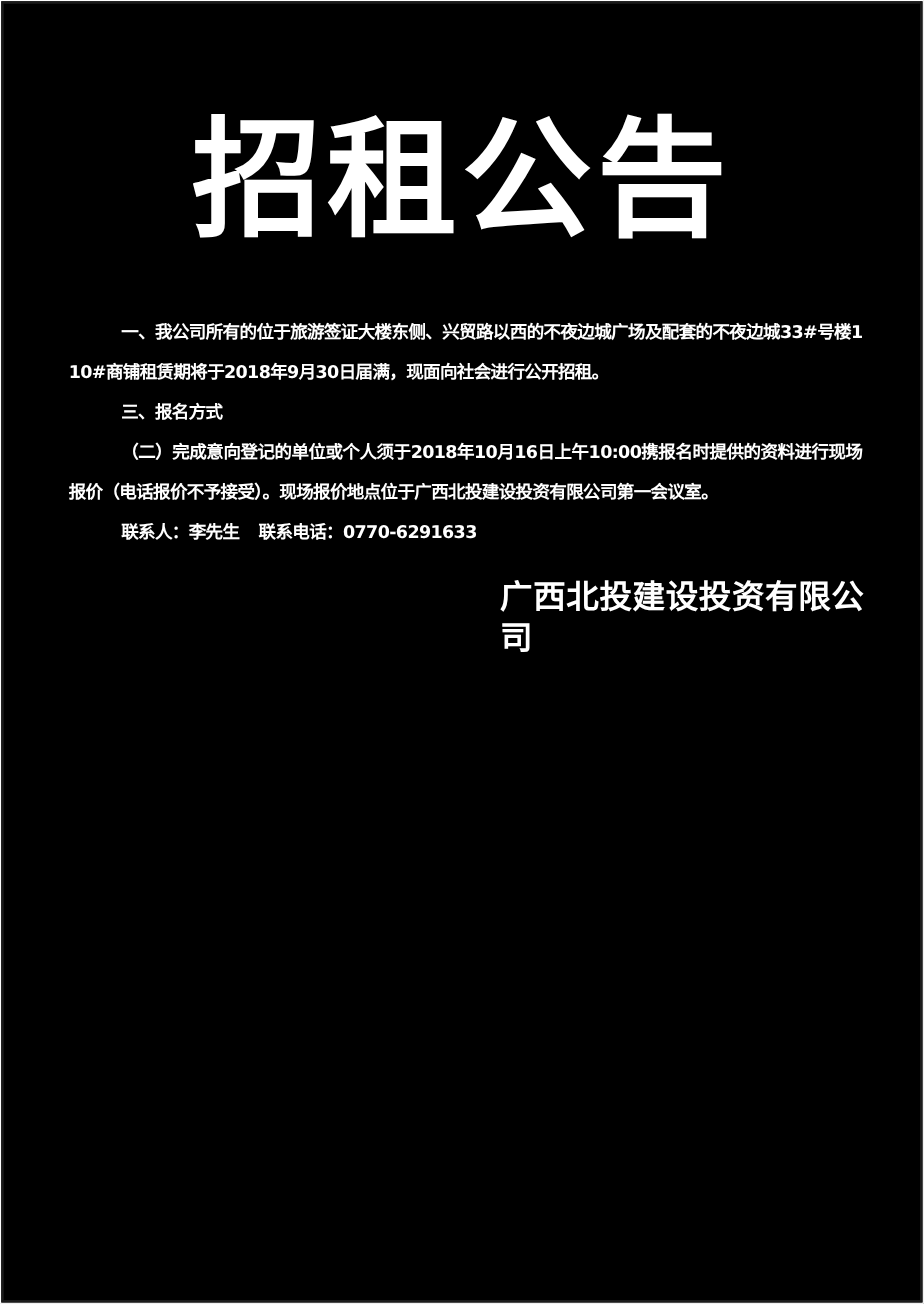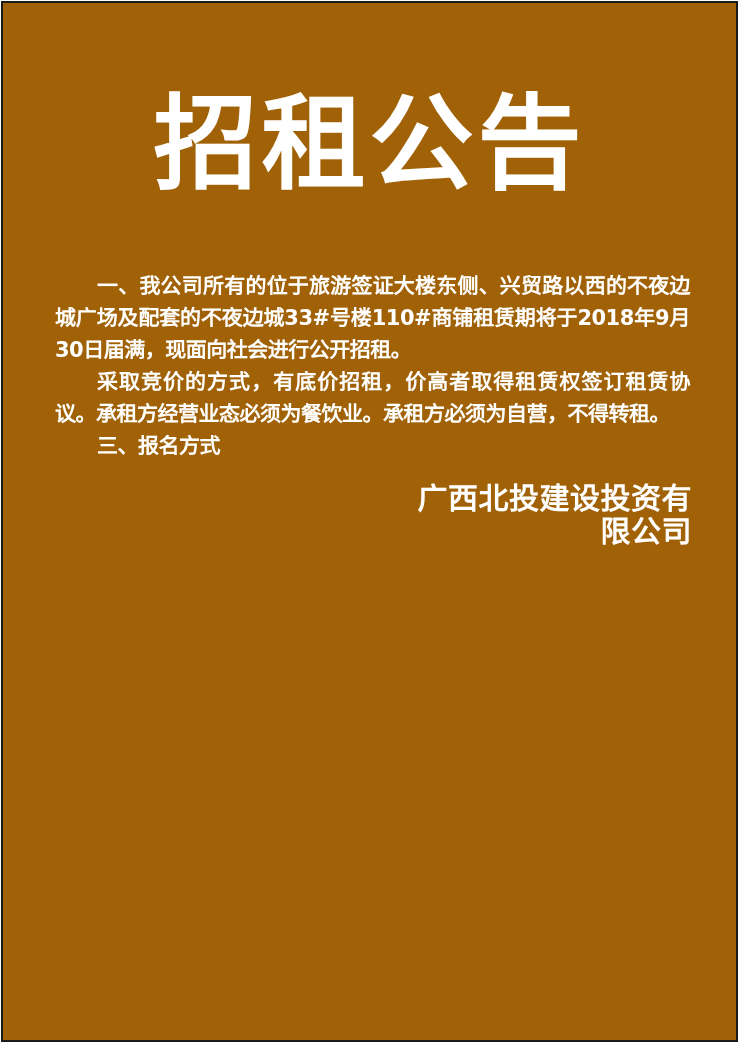--- a/index.html
+++ b/index.html
@@ -8,74 +8,75 @@
     padding: 0;
     background: #ffffff;
     font-family: "DejaVu Sans", "Liberation Sans", sans-serif;
   }
   .poster {
     box-sizing: content-box;
     width: 733px;
     height: 1037px;
     margin: 1px;
     border: 2px solid #1b1b1b;
-    background: #a16207;
+    background: #000000;
     color: #ffffff;
     overflow: hidden;
     position: relative;
   }
   .title {
     margin: 80px 0 0 0;
     text-align: center;
     font-family: "DejaVu Serif", "Liberation Serif", serif;
     font-weight: 700;
     font-size: 104px;
     line-height: 1.18;
     letter-spacing: 4px;
     color: #ffffff;
     white-space: nowrap;
   }
   .body-text {
-    margin: 64px 46px 0 52px;
+    margin: 44px 46px 0 52px;
     font-weight: 700;
-    font-size: 21px;
+    font-size: 14px;
     letter-spacing: -0.5px;
     line-height: 32px;
     text-align: justify;
     word-break: break-all;
   }
   .body-text p {
     margin: 0;
     padding: 0;
     text-indent: 42px;
   }
   .contact .spacer {
     display: inline-block;
     width: 1.1em;
   }
   .signature {
     width: 292px;
     margin: 20px 44px 0 auto;
-    text-align: right;
+    text-align: left;
     font-weight: 700;
-    font-size: 30px;
+    font-size: 26px;
     line-height: 33px;
     letter-spacing: 0.5px;
   }
 </style>
 </head>
 <body>
 
 <div class="poster">
 
   <h1 class="title">招租公告</h1>
 
   <div class="body-text">
     <p>一、我公司所有的位于旅游签证大楼东侧、兴贸路以西的不夜边城广场及配套的不夜边城33#号楼110#商铺租赁期将于2018年9月30日届满，现面向社会进行公开招租。</p>
-    <p>采取竞价的方式，有底价招租，价高者取得租赁权签订租赁协议。承租方经营业态必须为餐饮业。承租方必须为自营，不得转租。</p>
     <p>三、报名方式</p>
+    <p>（二）完成意向登记的单位或个人须于2018年10月16日上午10:00携报名时提供的资料进行现场报价（电话报价不予接受）。现场报价地点位于广西北投建设投资有限公司第一会议室。</p>
+    <p class="contact"><span>联系人：</span><span>李先生</span><span class="spacer"></span><span>联系电话：</span><span>0770-6291633</span></p>
   </div>
 
   <div class="signature">
     <div>广西北投建设投资有限公司</div>
   </div>
 
 </div>
 
 </body></html>

